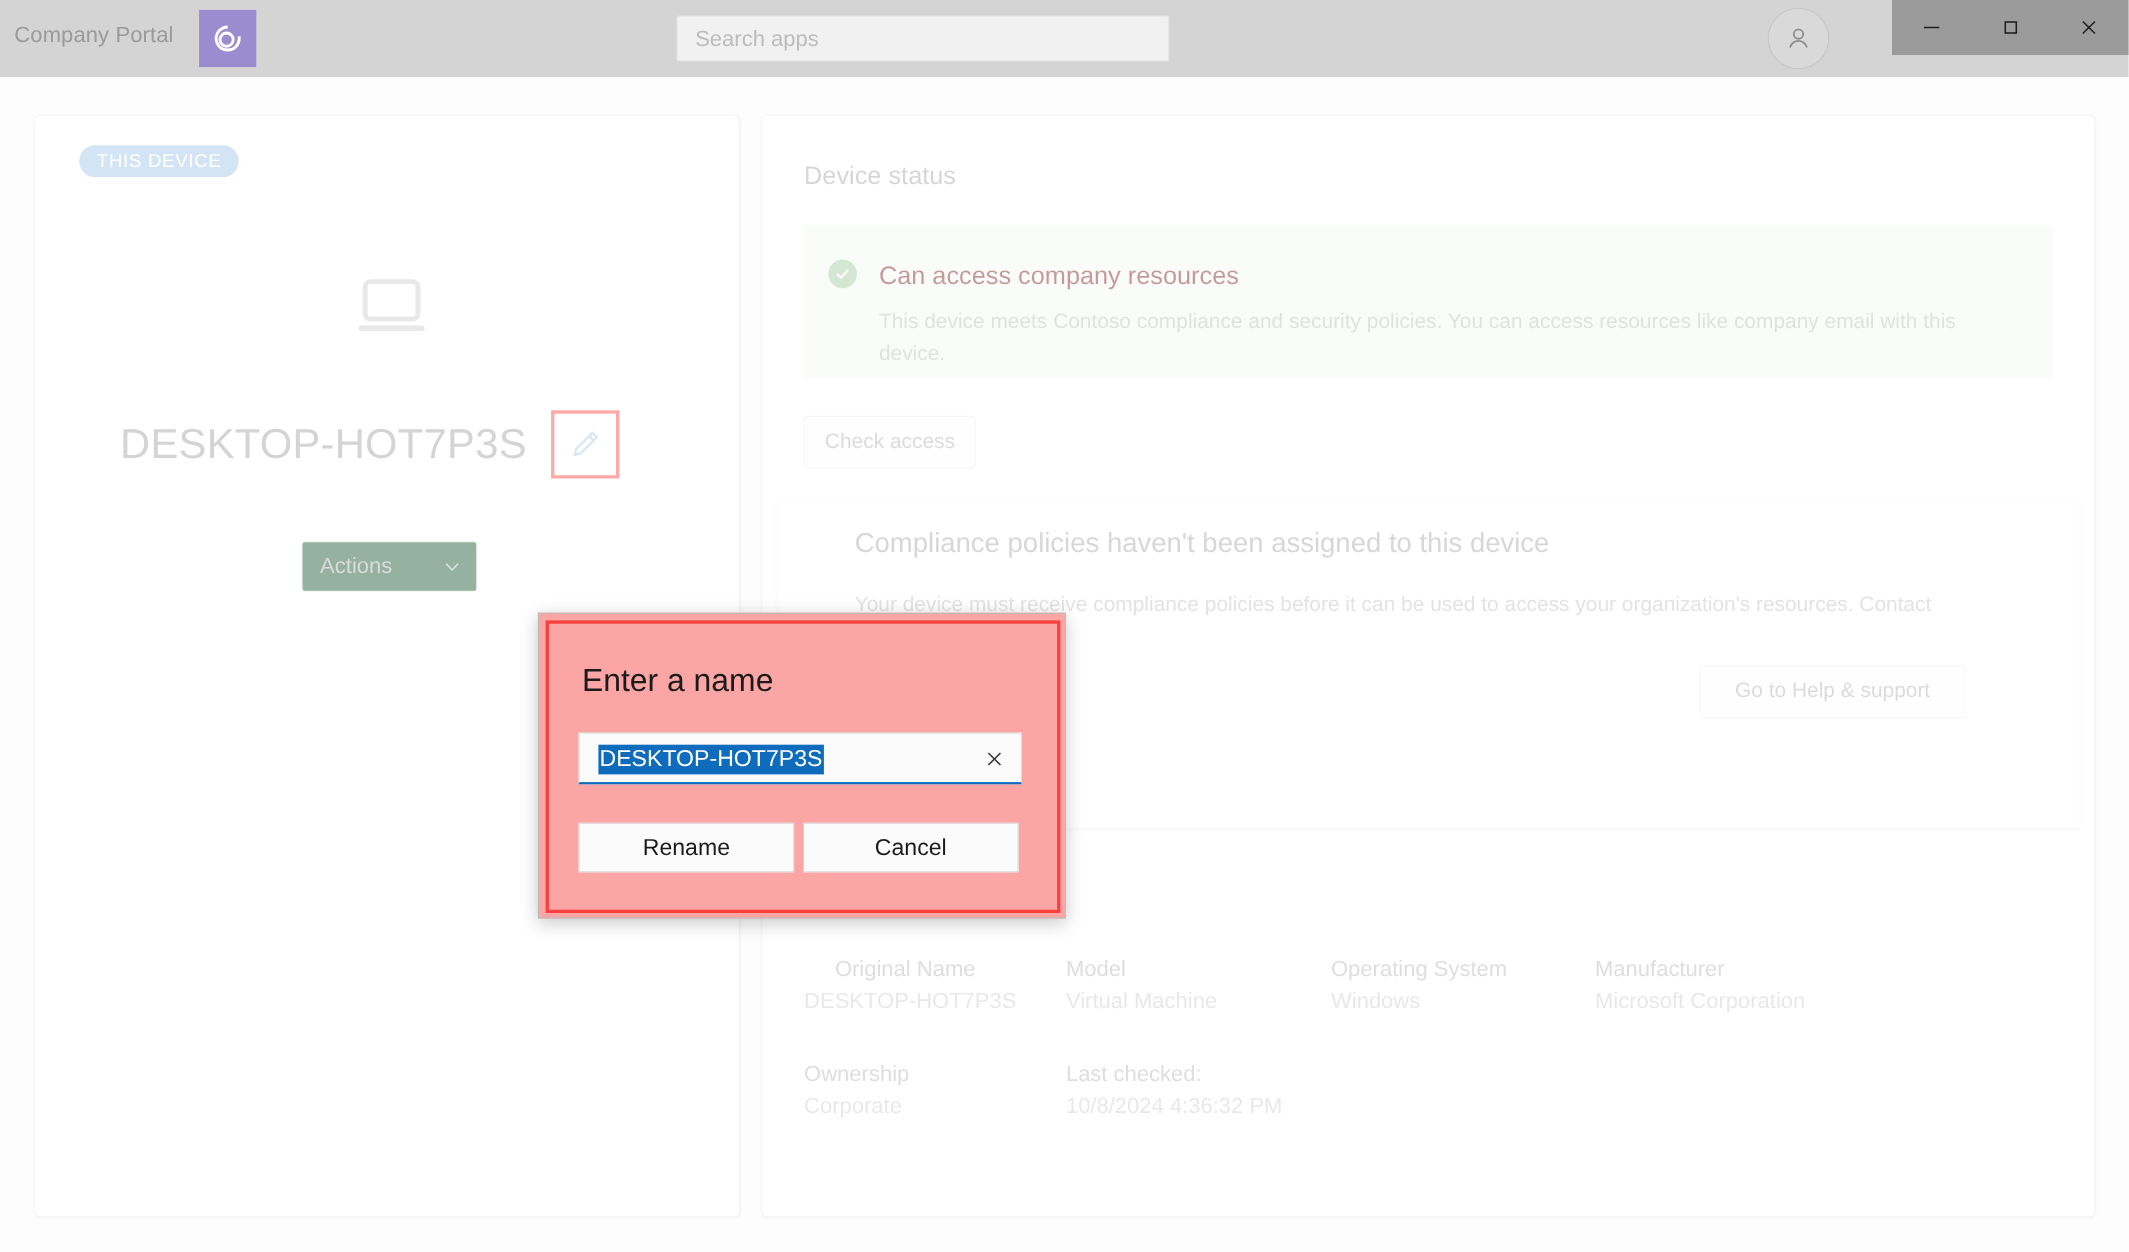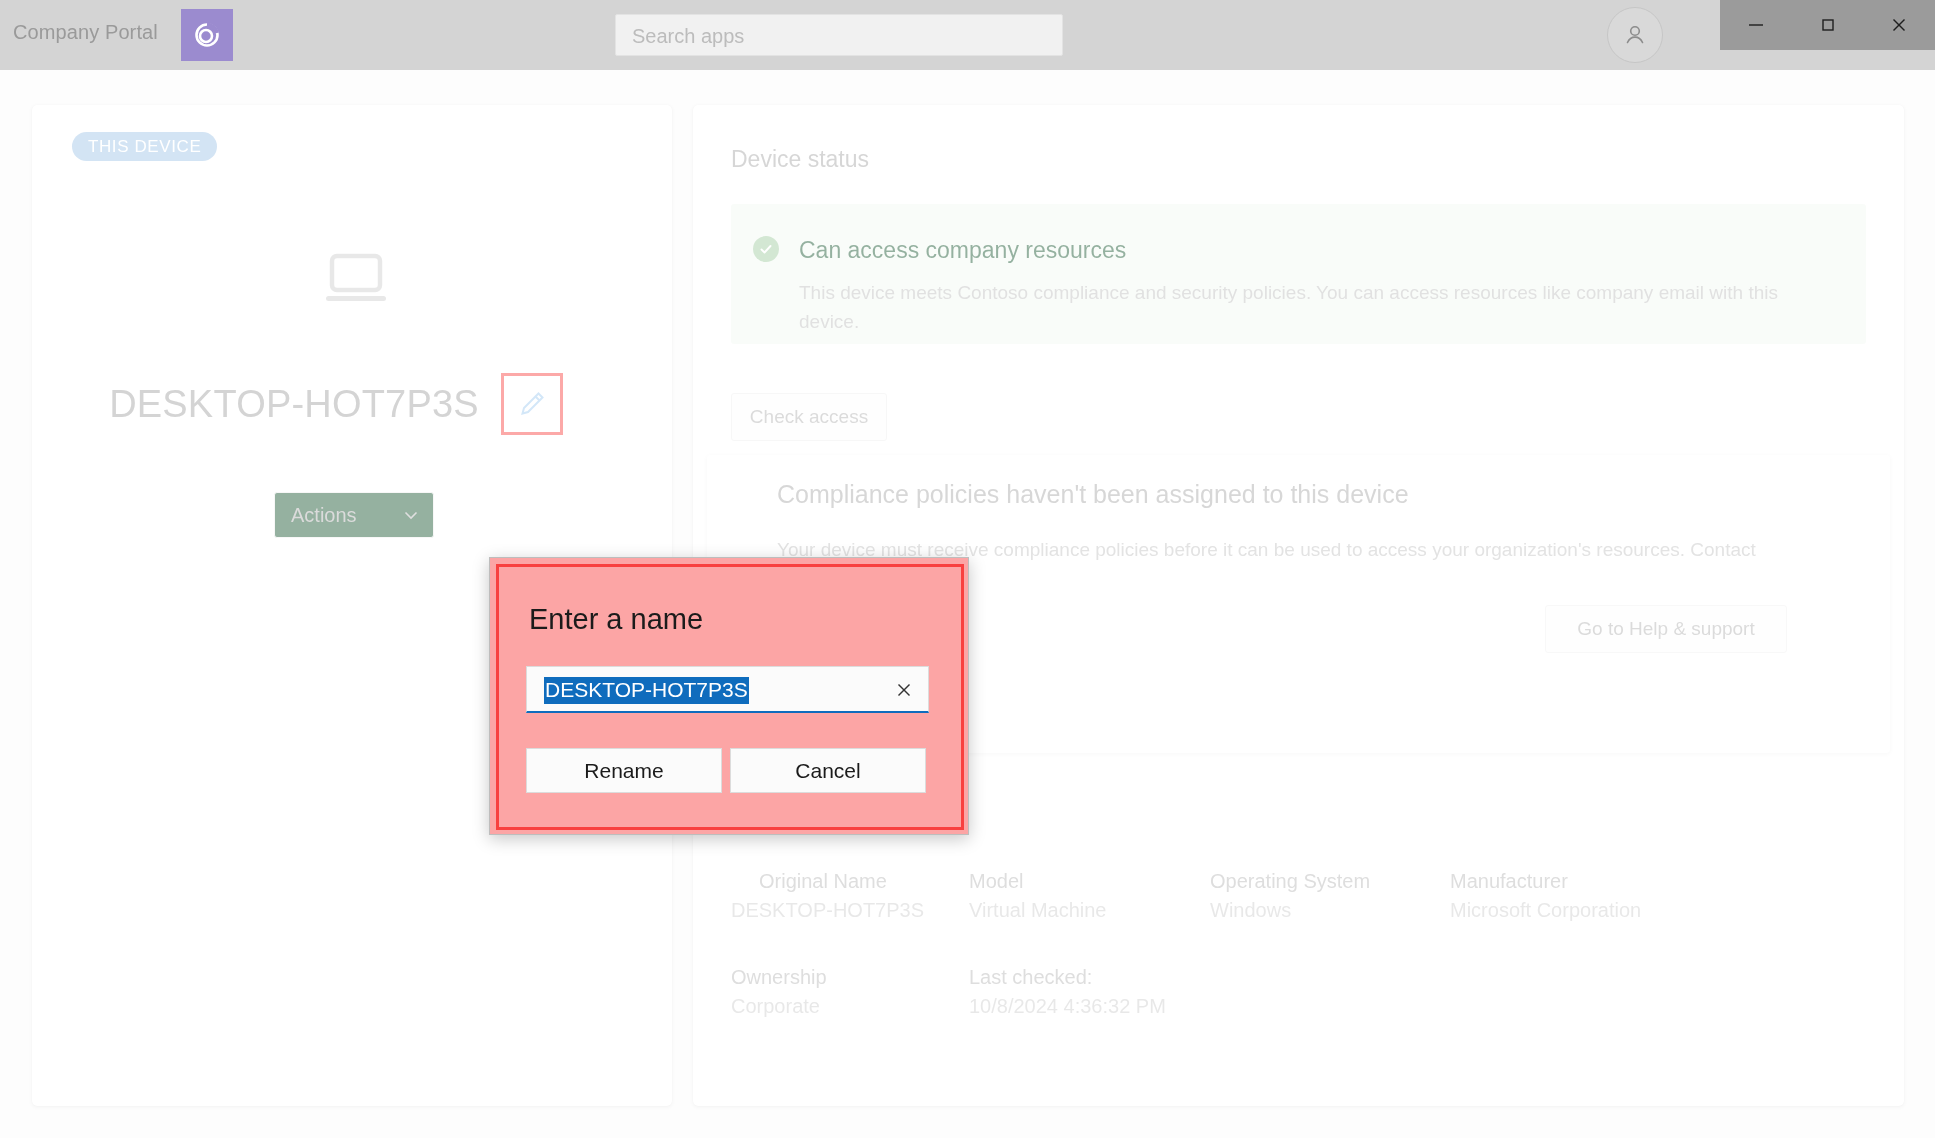--- a/index.html
+++ b/index.html
@@ -139,31 +139,31 @@
     border-radius: 3px;
   }
   #check-circle {
     position: absolute; left: 753px; top: 236px;
     width: 26px; height: 26px; border-radius: 50%;
     background: #9dca9d;
     display: flex; align-items: center; justify-content: center;
   }
   #banner-title {
     position: absolute; left: 799px; top: 237px;
-    font-size: 23px; color: #14532d;
+    font-size: 23px; color: #7f1d1d;
     white-space: nowrap;
   }
   #banner-body {
     position: absolute; left: 799px; top: 278px;
     width: 985px;
     font-size: 19px; color: #bcbcbc;
     line-height: 29px;
   }
   #check-access-btn {
-    position: absolute; left: 731px; top: 393px;
+    position: absolute; left: 731px; top: 378px;
     width: 156px; height: 48px;
     background: #fdfdfd;
     border: 1px solid #ededed;
     border-radius: 3px;
     display: flex; align-items: center; justify-content: center;
     font-size: 19px; color: #b0b0b0;
     cursor: pointer;
   }
 
   #policy-panel {

